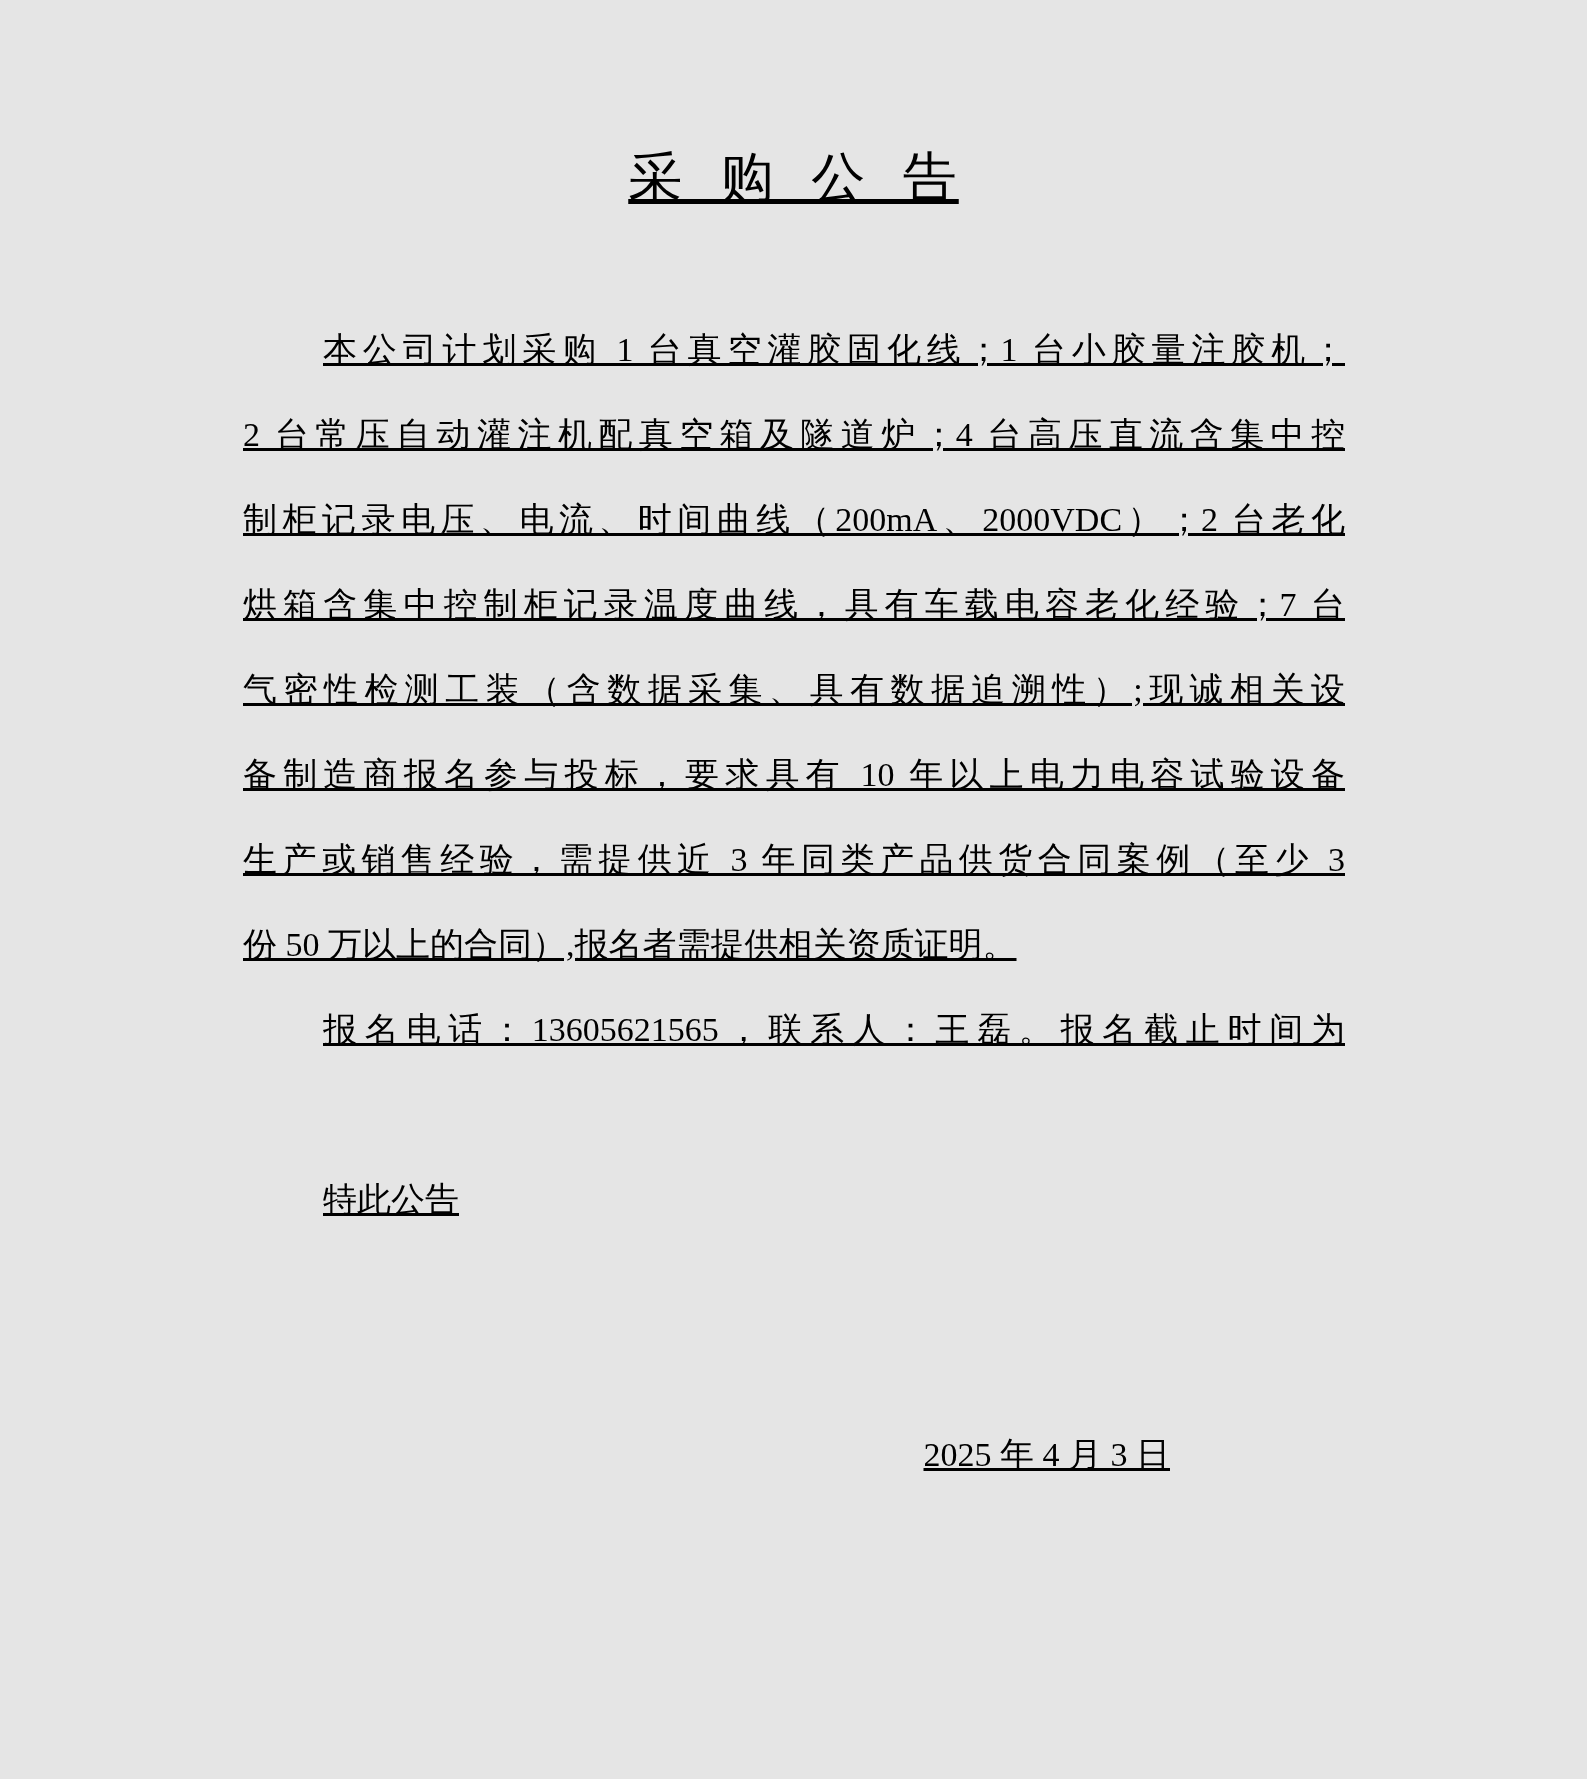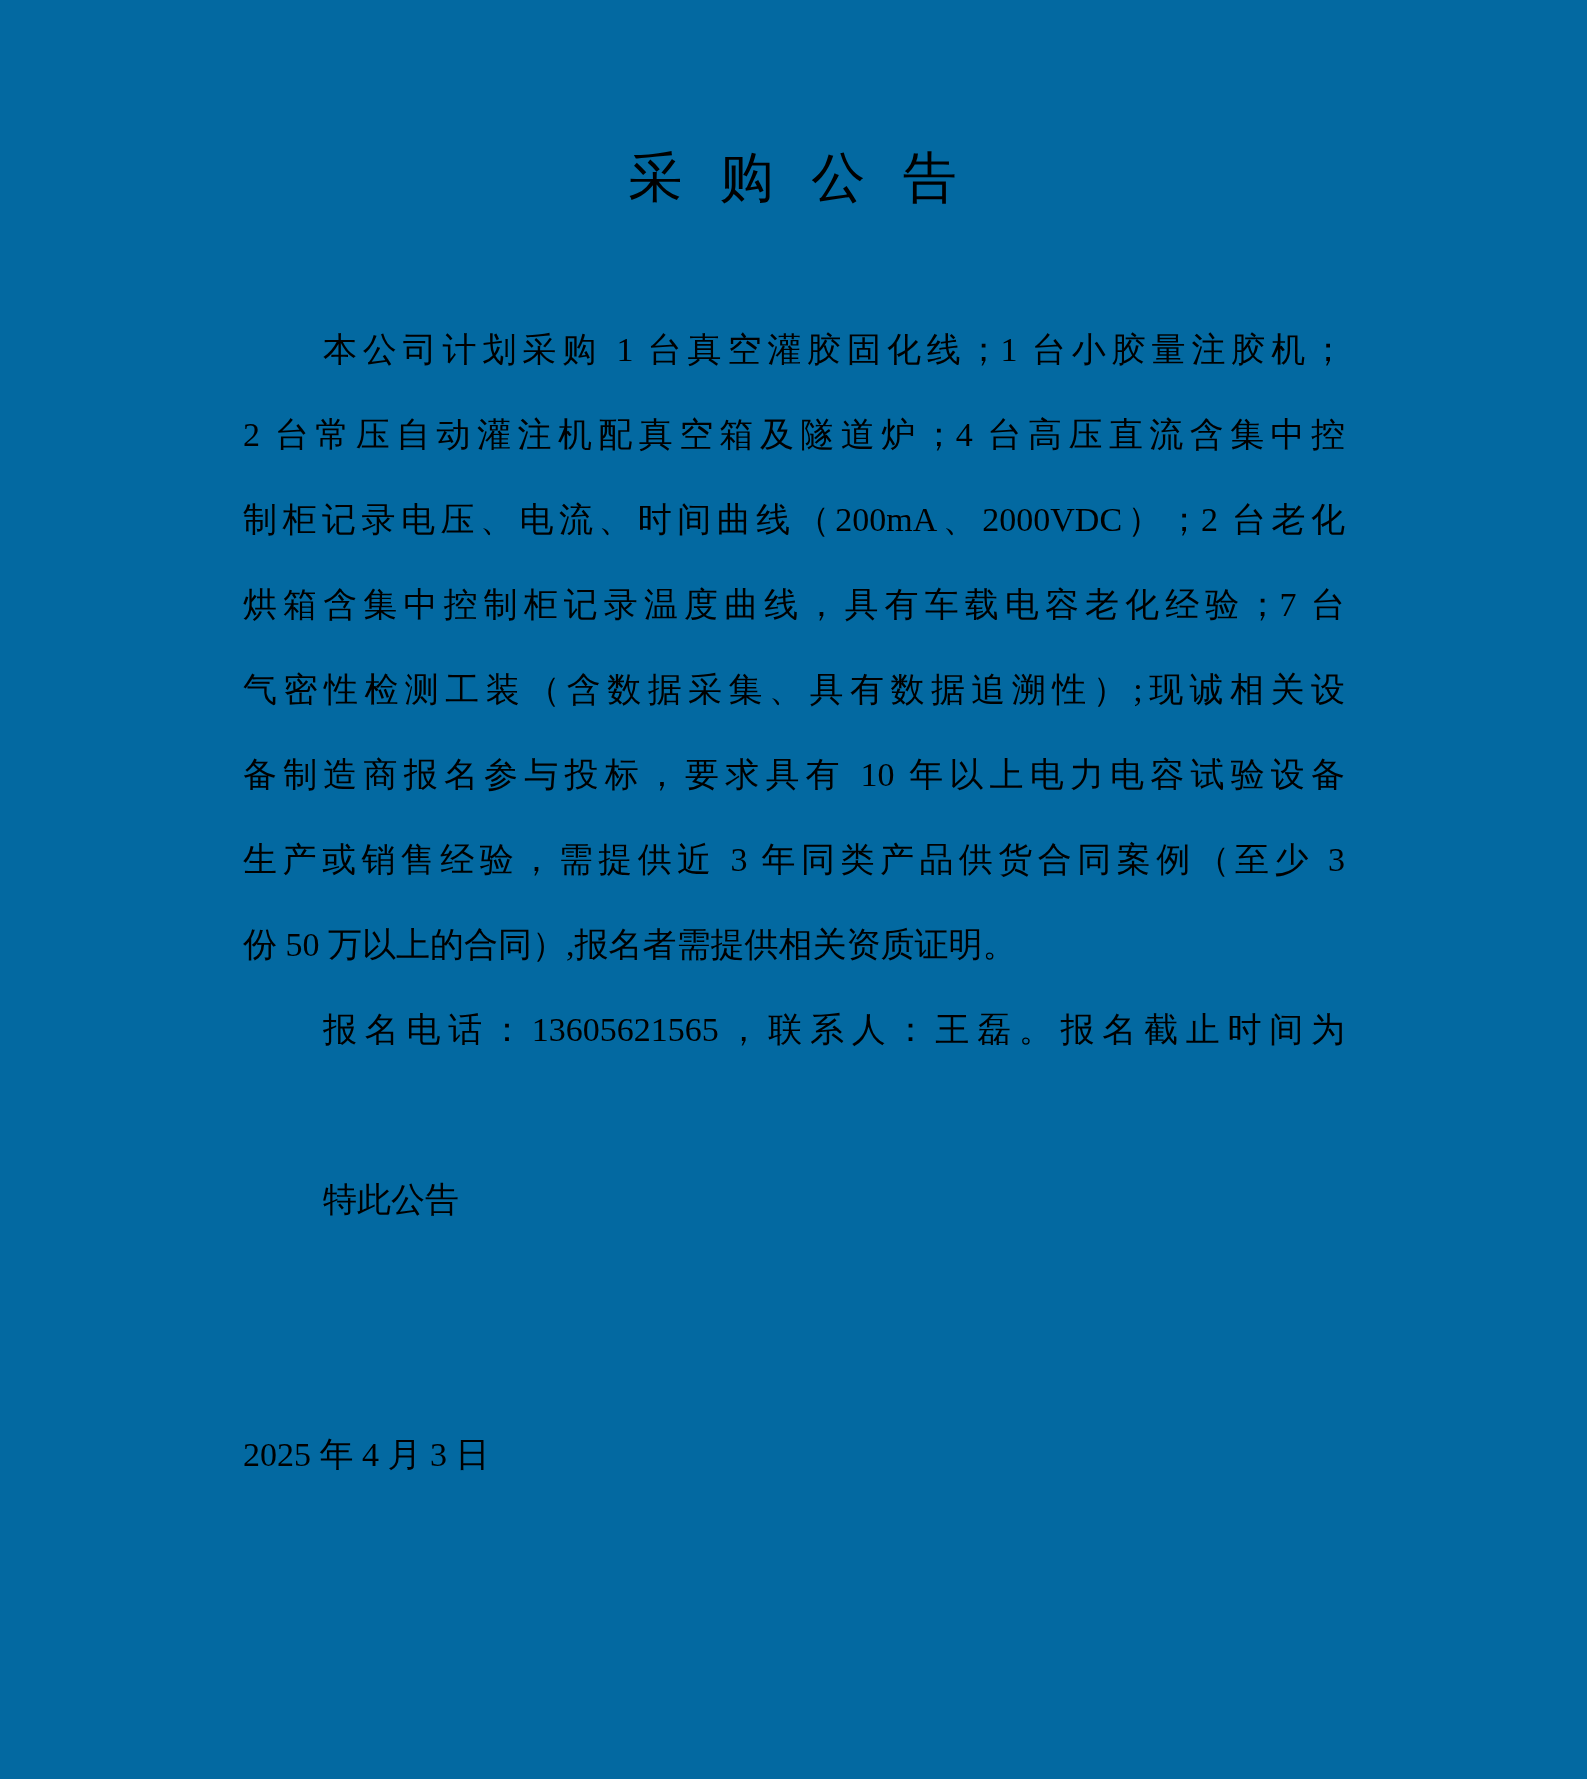--- a/index.html
+++ b/index.html
@@ -4,24 +4,25 @@
 <style>
   html, body {
     margin: 0;
     padding: 0;
     background: #ffffff;
   }
   .page {
     position: relative;
     width: 1587px;
     height: 1779px;
-    background: #0369a1;
+    background: #e5e5e5;
     color: #000000;
     font-family: "Liberation Serif", "DejaVu Serif", serif;
     overflow: hidden;
+    text-decoration: underline;
   }
   .title {
     margin: 0;
     padding-top: 146px;
     font-size: 54px;
     line-height: 64px;
     font-weight: normal;
     text-align: center;
     word-spacing: 20px;
     letter-spacing: 2px;
@@ -49,20 +50,21 @@
     margin-top: 85px;  
   }
   .signature {
     margin-top: 170px; 
   }
   .signature .company {
     text-align: right;
     padding-right: 165px;
   }
   .signature .date {
+    text-align: right;
     padding-right: 175px;
   }
 </style>
 </head>
 <body>
 
 <div class="page">
 
   <h1 class="title">采 购 公 告</h1>
 

